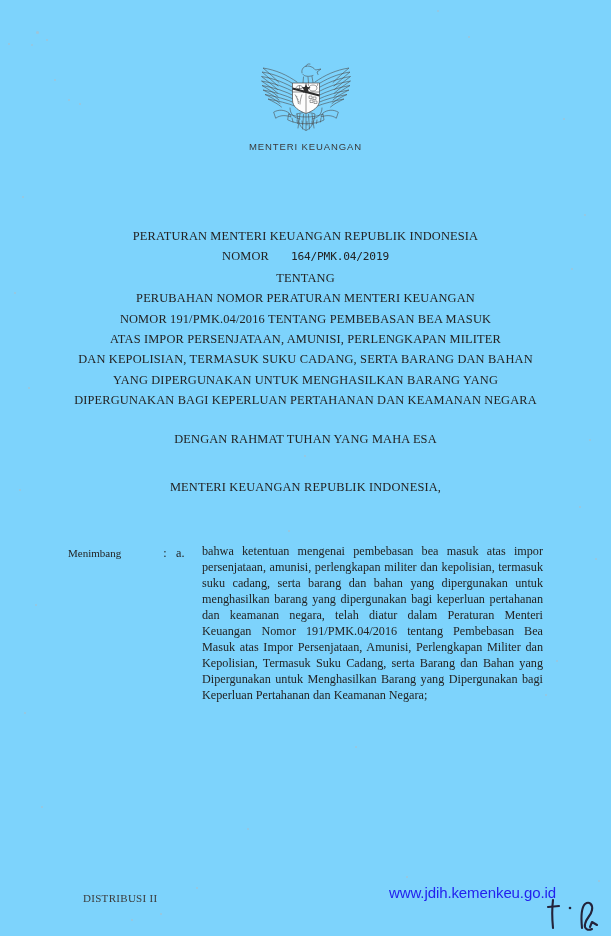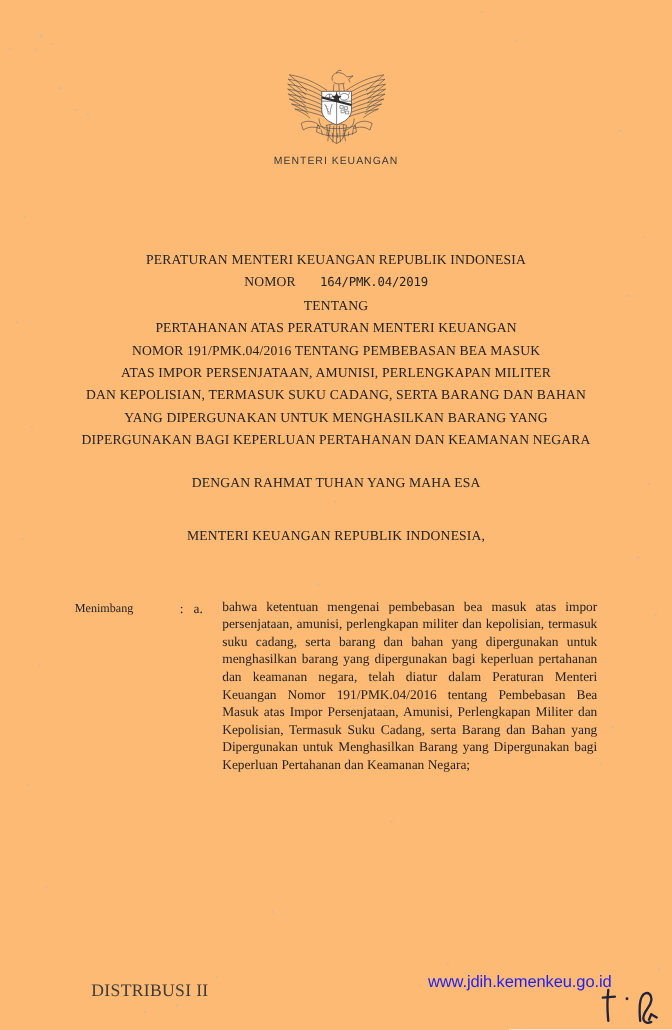--- a/index.html
+++ b/index.html
@@ -4,21 +4,21 @@
 <style>
   html, body {
     margin: 0;
     padding: 0;
     background: #ffffff;
   }
   .page {
     position: relative;
     width: 611px;
     height: 936px;
-    background: #fdba74;
+    background: #7dd3fc;
     overflow: hidden;
     font-family: "Liberation Serif", "DejaVu Serif", serif;
     color: #1c1c1c;
   }
   
   .speckles {
     position: absolute;
     inset: 0;
     pointer-events: none;
     z-index: 5;
@@ -150,21 +150,21 @@
     color: #232323;
     hyphens: none;
   }
   .considering-label-col { width: 86px; }
 
   
   .distribusi {
     position: absolute;
     top: 892px;
     left: 83px;
-    font-size: 16px;
+    font-size: 11px;
     letter-spacing: 0.3px;
     color: #3b3b3b;
   }
   .jdih-url {
     position: absolute;
     top: 884px;
     left: 389px;
     font-family: "Liberation Sans", "DejaVu Sans", sans-serif;
     font-size: 15px;
     letter-spacing: -0.1px;
@@ -252,21 +252,21 @@
   </div>
 
   <div class="ministry-line ministry-1">MENTERI KEUANGAN</div>
 
   <div class="title-block">
     <div class="title-line">PERATURAN MENTERI KEUANGAN REPUBLIK INDONESIA</div>
     <div class="nomor-line">
       <span>NOMOR</span><span class="nomor-value">164/PMK.04/2019</span>
     </div>
     <div class="title-line">TENTANG</div>
-    <div class="title-line">PERTAHANAN ATAS PERATURAN MENTERI KEUANGAN</div>
+    <div class="title-line">PERUBAHAN NOMOR PERATURAN MENTERI KEUANGAN</div>
     <div class="title-line">NOMOR 191/PMK.04/2016 TENTANG PEMBEBASAN BEA MASUK</div>
     <div class="title-line">ATAS IMPOR PERSENJATAAN, AMUNISI, PERLENGKAPAN MILITER</div>
     <div class="title-line">DAN KEPOLISIAN, TERMASUK SUKU CADANG, SERTA BARANG DAN BAHAN</div>
     <div class="title-line">YANG DIPERGUNAKAN UNTUK MENGHASILKAN BARANG YANG</div>
     <div class="title-line">DIPERGUNAKAN BAGI KEPERLUAN PERTAHANAN DAN KEAMANAN NEGARA</div>
     <div class="spacer-1"></div>
     <div class="dengan-rahmat">DENGAN RAHMAT TUHAN YANG MAHA ESA</div>
     <div class="spacer-2"></div>
     <div class="menteri-caps">MENTERI KEUANGAN REPUBLIK INDONESIA,</div>
   </div>

